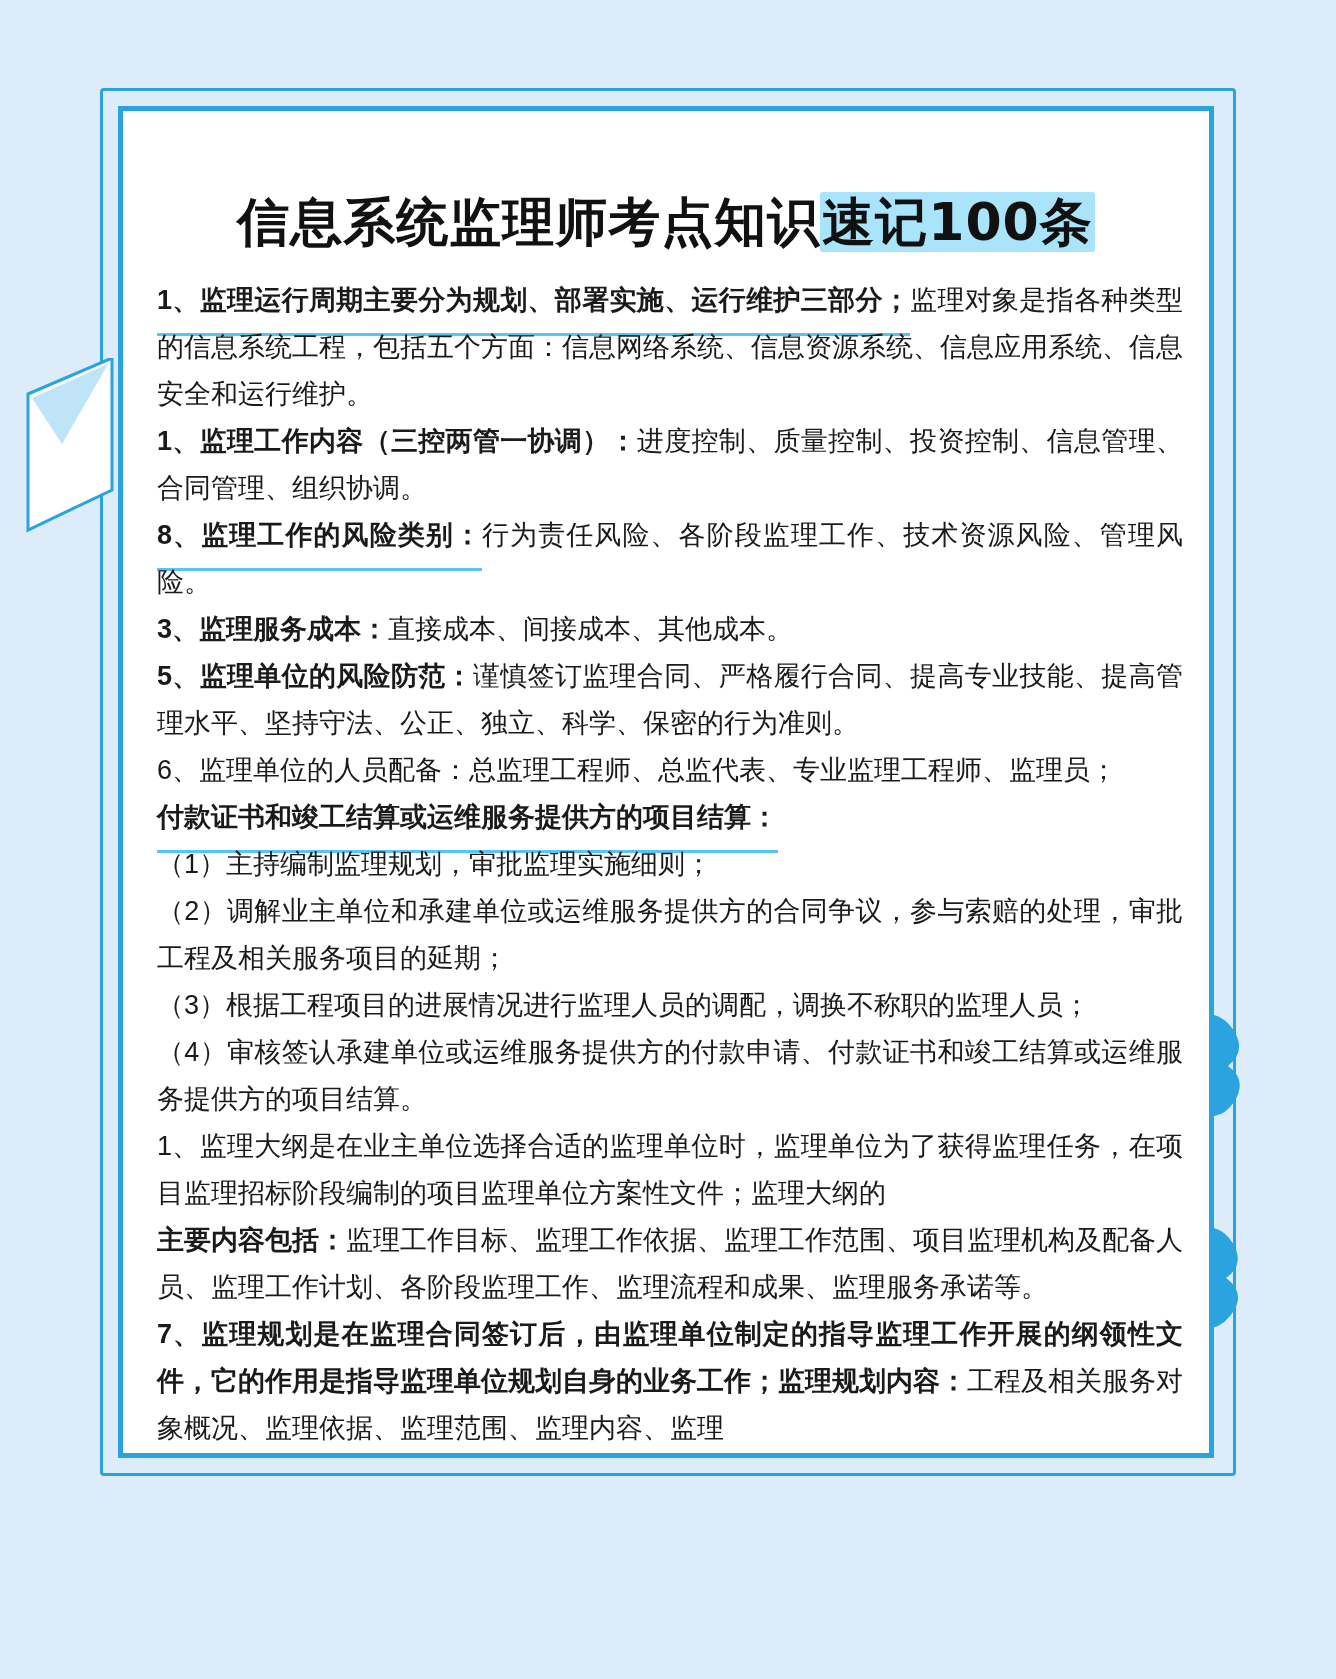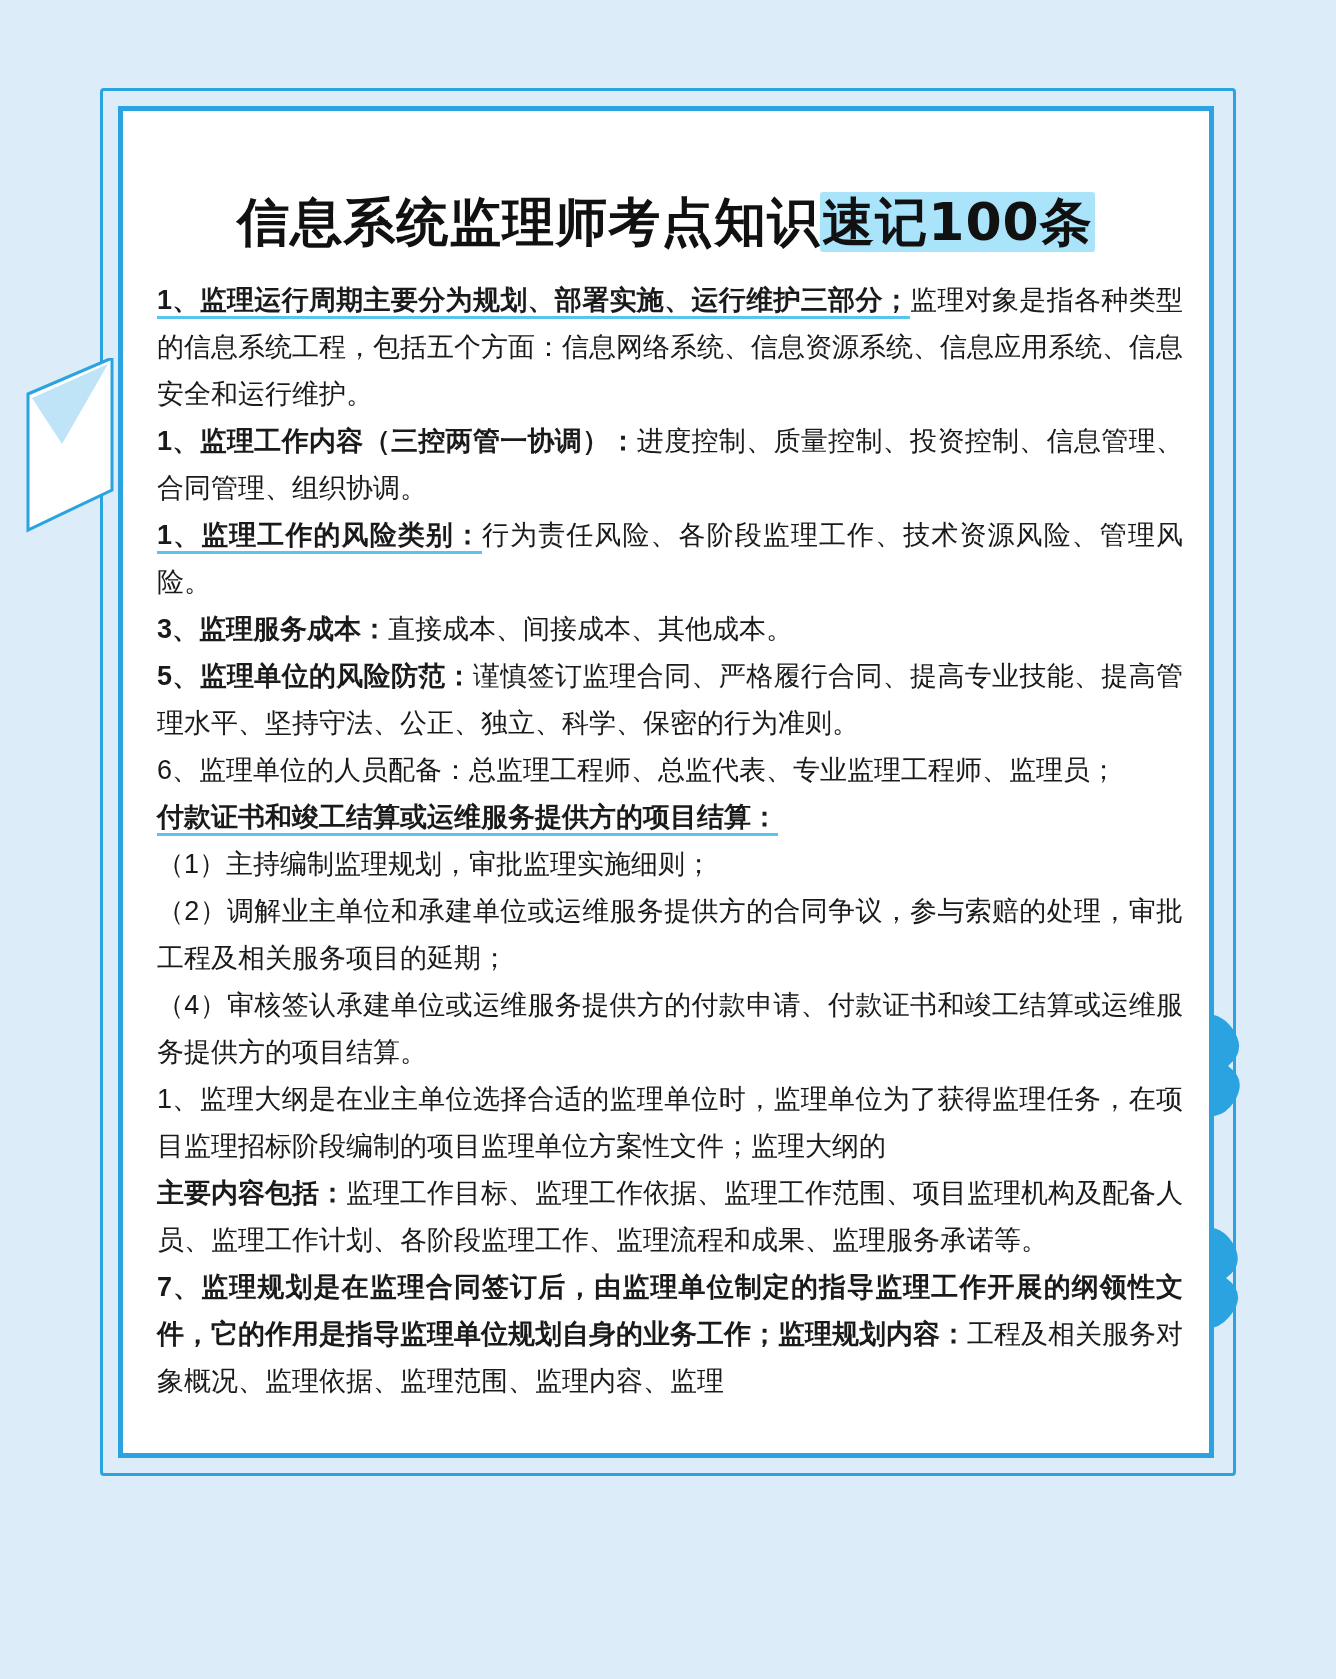--- a/index.html
+++ b/index.html
@@ -94,21 +94,21 @@
     text-justify: inter-ideograph;
   }
   .p {
     margin: 0;
     padding: 0;
   }
   .b { font-weight: bold; }
   .u {
     font-weight: bold;
     border-bottom: 3px solid #58c4ef;
-    padding-bottom: 1px;
+    padding-bottom: 18px;
   }
   .indent { text-indent: 0; }
 </style>
 </head>
 <body>
 
 <div class="card-outer"></div>
 
 <div class="ribbon">
   <svg width="96" height="178" viewBox="0 0 96 178" xmlns="http://www.w3.org/2000/svg">
@@ -134,34 +134,35 @@
   <div class="title-wrap">
     <h1 class="title"><span>信息系统监理师考点知识</span><span class="hl">速记100条</span></h1>
   </div>
 
   <div class="body">
 
     <p class="p"><span class="u">1、监理运行周期主要分为规划、部署实施、运行维护三部分；</span><span>监理对象是指各种类型的信息系统工程，包括五个方面：信息网络系统、信息资源系统、信息应用系统、信息安全和运行维护。</span></p>
 
     <p class="p"><span class="b">1、监理工作内容（三控两管一协调）：</span><span>进度控制、质量控制、投资控制、信息管理、合同管理、组织协调。</span></p>
 
-    <p class="p"><span class="u">1、监理工作的风险类别：</span><span>行为责任风险、各阶段监理工作、技术资源风险、管理风险。</span></p>
+    <p class="p"><span class="u">8、监理工作的风险类别：</span><span>行为责任风险、各阶段监理工作、技术资源风险、管理风险。</span></p>
 
     <p class="p"><span class="b">3、监理服务成本：</span><span>直接成本、间接成本、其他成本。</span></p>
 
     <p class="p"><span class="b">5、监理单位的风险防范：</span><span>谨慎签订监理合同、严格履行合同、提高专业技能、提高管理水平、坚持守法、公正、独立、科学、保密的行为准则。</span></p>
 
     <p class="p"><span>6、监理单位的人员配备：总监理工程师、总监代表、专业监理工程师、监理员；</span></p>
 
     <p class="p"><span class="u">付款证书和竣工结算或运维服务提供方的项目结算：</span></p>
 
     <p class="p indent"><span>（1）主持编制监理规划，审批监理实施细则；</span></p>
 
     <p class="p indent"><span>（2）调解业主单位和承建单位或运维服务提供方的合同争议，参与索赔的处理，审批工程及相关服务项目的延期；</span></p>
 
+    <p class="p indent"><span>（3）根据工程项目的进展情况进行监理人员的调配，调换不称职的监理人员；</span></p>
 
     <p class="p indent"><span>（4）审核签认承建单位或运维服务提供方的付款申请、付款证书和竣工结算或运维服务提供方的项目结算。</span></p>
 
     <p class="p"><span>1、监理大纲是在业主单位选择合适的监理单位时，监理单位为了获得监理任务，在项目监理招标阶段编制的项目监理单位方案性文件；监理大纲的</span></p>
 
     <p class="p"><span class="b">主要内容包括：</span><span>监理工作目标、监理工作依据、监理工作范围、项目监理机构及配备人员、监理工作计划、各阶段监理工作、监理流程和成果、监理服务承诺等。</span></p>
 
     <p class="p"><span class="b">7、监理规划是在监理合同签订后，由监理单位制定的指导监理工作开展的纲领性文件，它的作用是指导监理单位规划自身的业务工作；监理规划内容：</span><span>工程及相关服务对象概况、监理依据、监理范围、监理内容、监理</span></p>
 
   </div>

